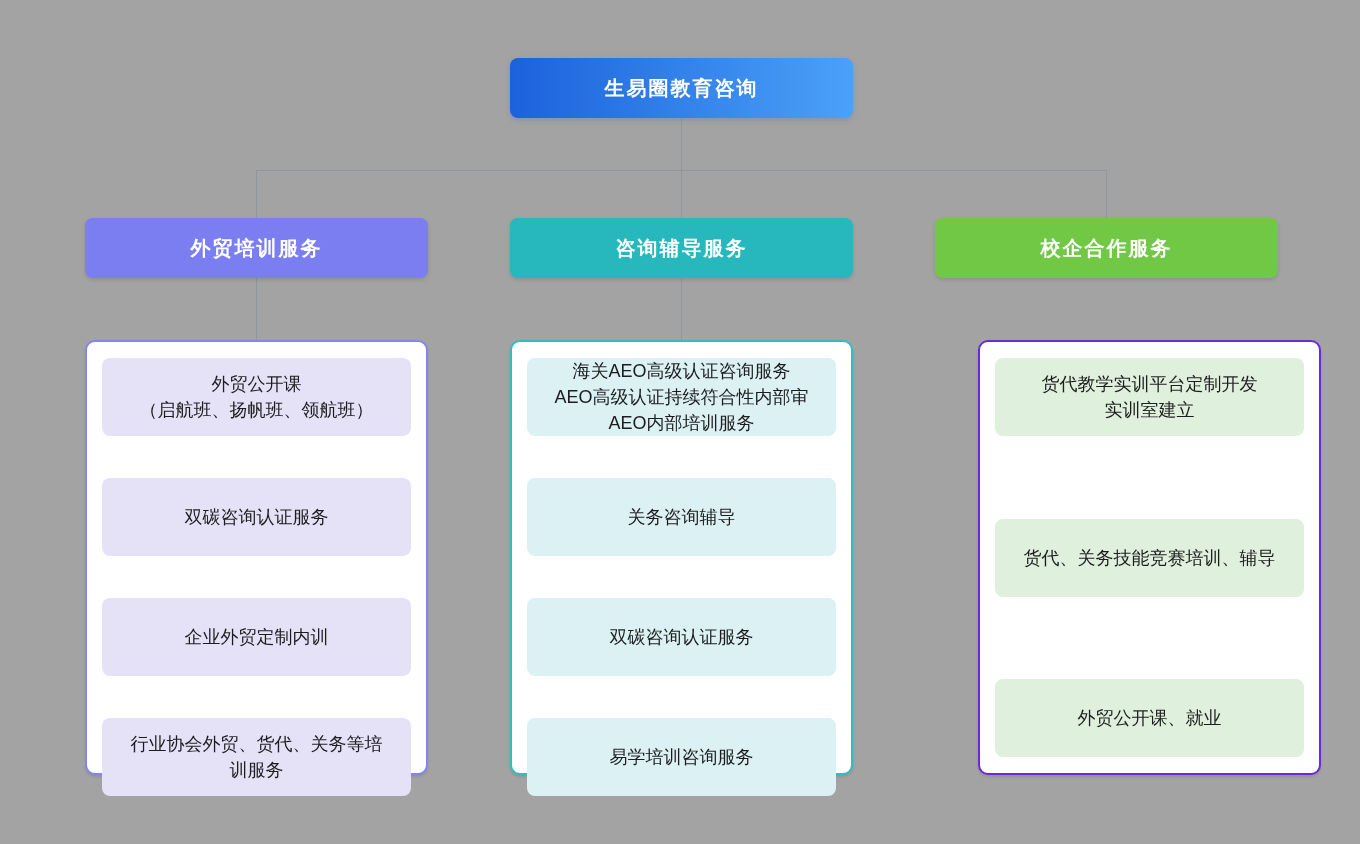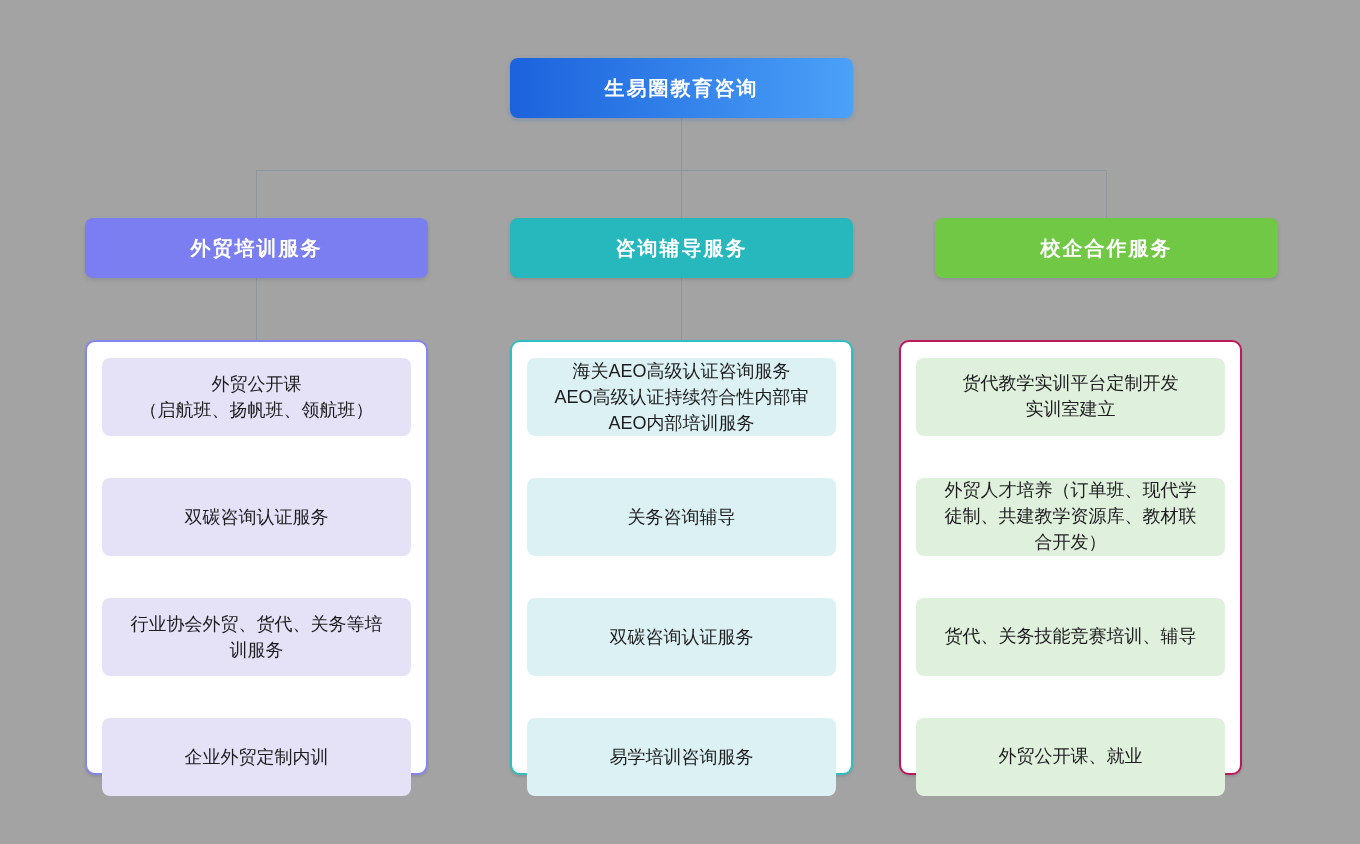--- a/index.html
+++ b/index.html
@@ -59,21 +59,21 @@
     border-radius: 10px;
     padding: 16px 15px;
     display: flex;
     flex-direction: column;
     justify-content: space-between;
     box-shadow: 0 2px 3px rgba(0, 0, 0, 0.10);
     gap: 42px;
   }
   .branch-1 .branch-container { left: 85px;  border: 2px solid #8285f2; }
   .branch-2 .branch-container { left: 510px; border: 2px solid #2fbfc3; }
-  .branch-3 .branch-container { left: 899px; border: 2px solid #be185d; font-family: Liberation Mono, monospace; }
+  .branch-3 .branch-container { left: 978px; border: 2px solid #6d28d9; }
   
   .leaf {
     box-sizing: border-box;
     min-height: 78px;
     border-radius: 8px;
     display: flex;
     align-items: center;
     justify-content: center;
     text-align: center;
     padding: 8px 22px;
@@ -112,41 +112,40 @@
   <div class="connector conn-child-2"></div>
 
   <div class="node root-node">生易圈教育咨询</div>
 
   <div class="branch-1">
     <div class="node branch-header">外贸培训服务</div>
     <div class="branch-container">
       <div class="leaf">外贸公开课
 （启航班、扬帆班、领航班）</div>
       <div class="leaf">双碳咨询认证服务</div>
+      <div class="leaf">企业外贸定制内训</div>
       <div class="leaf">行业协会外贸、货代、关务等培训服务</div>
-      <div class="leaf">企业外贸定制内训</div>
     </div>
   </div>
 
   <div class="branch-2">
     <div class="node branch-header">咨询辅导服务</div>
     <div class="branch-container">
       <div class="leaf">海关AEO高级认证咨询服务
 AEO高级认证持续符合性内部审
 AEO内部培训服务</div>
       <div class="leaf">关务咨询辅导</div>
       <div class="leaf">双碳咨询认证服务</div>
       <div class="leaf">易学培训咨询服务</div>
     </div>
   </div>
 
   <div class="branch-3">
     <div class="node branch-header">校企合作服务</div>
     <div class="branch-container">
       <div class="leaf">货代教学实训平台定制开发
 实训室建立</div>
-      <div class="leaf">外贸人才培养（订单班、现代学徒制、共建教学资源库、教材联合开发）</div>
       <div class="leaf">货代、关务技能竞赛培训、辅导</div>
       <div class="leaf">外贸公开课、就业</div>
     </div>
   </div>
 
 </div>
 
 </body></html>

